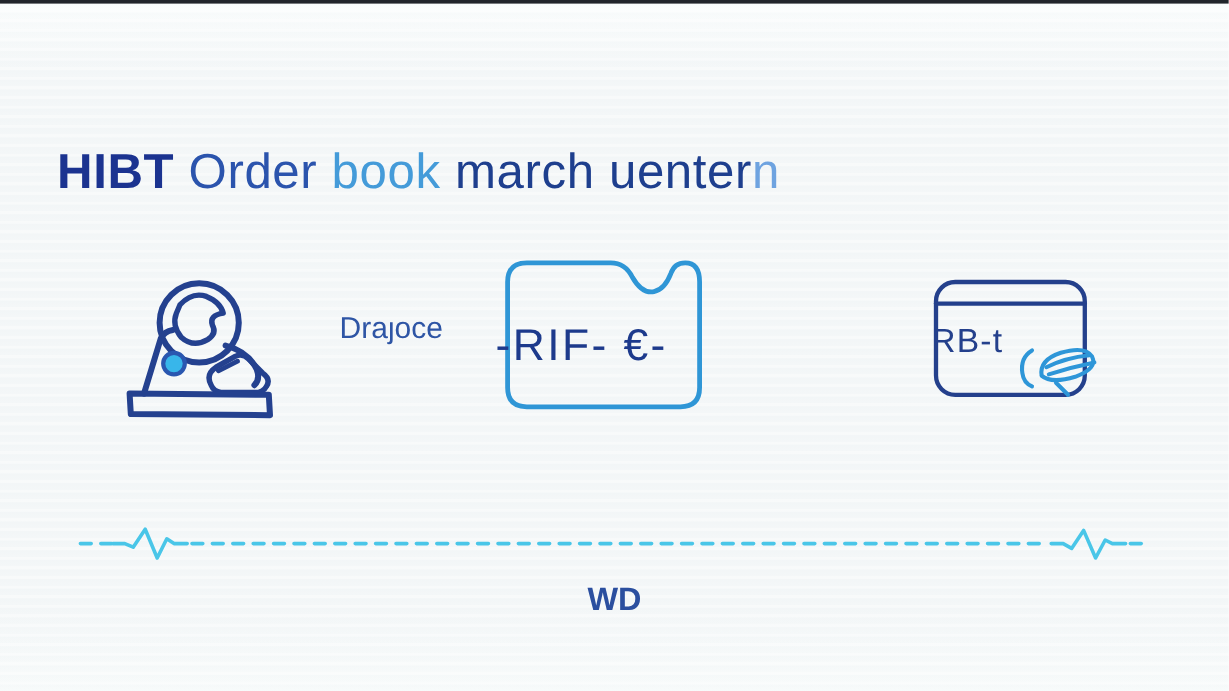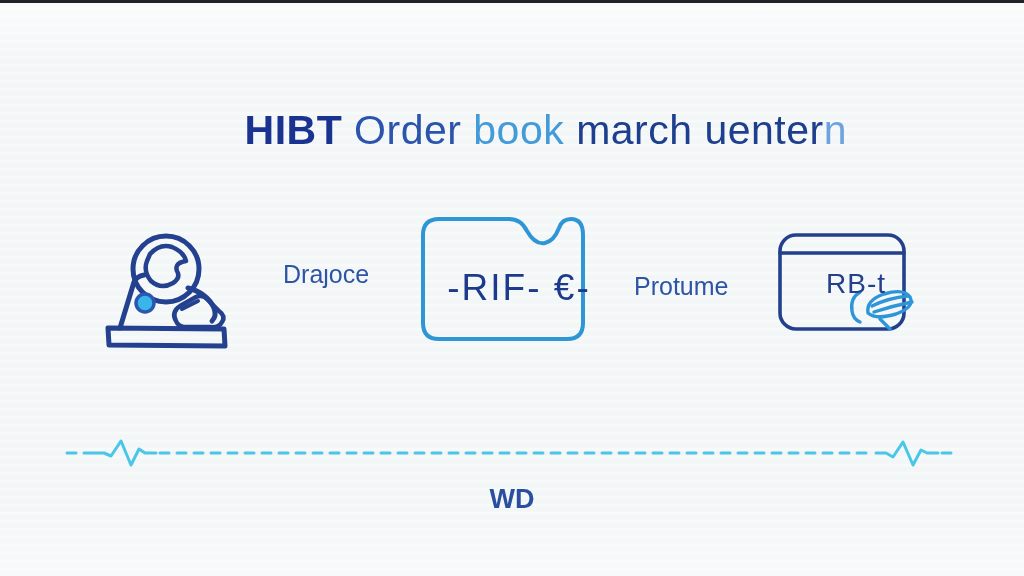--- a/index.html
+++ b/index.html
@@ -20,35 +20,35 @@
     background: repeating-linear-gradient(180deg,
       rgba(255,255,255,0.35) 0px, rgba(255,255,255,0.35) 2px,
       rgba(230,238,240,0.12) 3px, rgba(246,249,250,0) 8px);
     pointer-events: none;
   }
   .top-strip {
     position: absolute; top: 0; left: 0; width: 100%; height: 3px;
     z-index: 5;
   }
   .title {
-    position: absolute; top: 60px; left: 0; width: 100%;
-    text-align: center;
+    position: absolute; top: 73px; left: 0; width: 100%;
+    text-align: left;
     font-size: 41px; letter-spacing: 0.5px;
-    z-index: 2; white-space: pre; padding-left: 20px;
+    z-index: 2; white-space: pre;
   }
   .title .t-bold { font-weight: bold; }
   .icon-wrap { position: absolute; z-index: 2; }
   .icon-wrap svg { overflow: visible; display: block; }
   .icon-label {
     position: absolute; z-index: 2;
     font-size: 25px; font-weight: 500;
   }
   .overlay-text {
-    position: absolute; left: 16px; width: 100%;
-    text-align: center; z-index: 3;
+    position: absolute; left: 0; width: 100%;
+    text-align: left; z-index: 3;
   }
   .card-text {
     top: 56px; font-size: 37px; font-weight: 500; letter-spacing: 2px;
   }
   .box-text {
     top: 37px; font-size: 28px; font-weight: 500; letter-spacing: 1px;
   }
   .pulse-wrap { position: absolute; left: 64px; top: 439px; width: 890px; height: 28px; z-index: 2; }
   .caption {
     position: absolute; top: 474px; left: 0; width: 100%;
@@ -88,21 +88,20 @@
 
   <div class="icon-label" style="left:283px; top:260px; color:#2e55a5;">Draȷoce</div>
 
   <div class="icon-wrap" style="left:413px; top:211px; width:180px; height:138px;">
     <svg width="180" height="138" viewBox="0 0 180 138" fill="none" stroke="#2f96d6" stroke-width="4" stroke-linecap="round" stroke-linejoin="round">
       <path d="M 26 8 H 96 Q 108 8 114 20 Q 122 34 132 32 Q 141 30 146 17 Q 149 8 158 8 Q 170 8 170 24 V 112 Q 170 128 154 128 H 26 Q 10 128 10 112 V 24 Q 10 8 26 8 Z"></path>
     </svg>
     <div class="overlay-text card-text" style="color:#1d3a8c;">-RIF- €-</div>
   </div>
 
-  <div class="icon-label" style="left:634px; top:272px; color:#2e55a5;">Protume</div>
 
   <div class="icon-wrap" style="left:776px; top:231px; width:140px; height:110px;">
     <svg width="140" height="110" viewBox="0 0 140 110" fill="none" stroke="#24408c" stroke-width="3.6" stroke-linecap="round" stroke-linejoin="round">
       <rect x="4" y="4" width="124" height="94" rx="16"></rect>
       <line x1="4" y1="22" x2="128" y2="22"></line>
 
       <g stroke="#2e96d8" stroke-width="3.4">
         <path d="M 92 82 Q 90 69 108 63 Q 128 57 134 66 Q 139 76 120 83 Q 100 89 92 82"></path>
         <path d="M 96 75 Q 112 67 132 65"></path>
         <path d="M 98 81 Q 116 75 136 71"></path>

